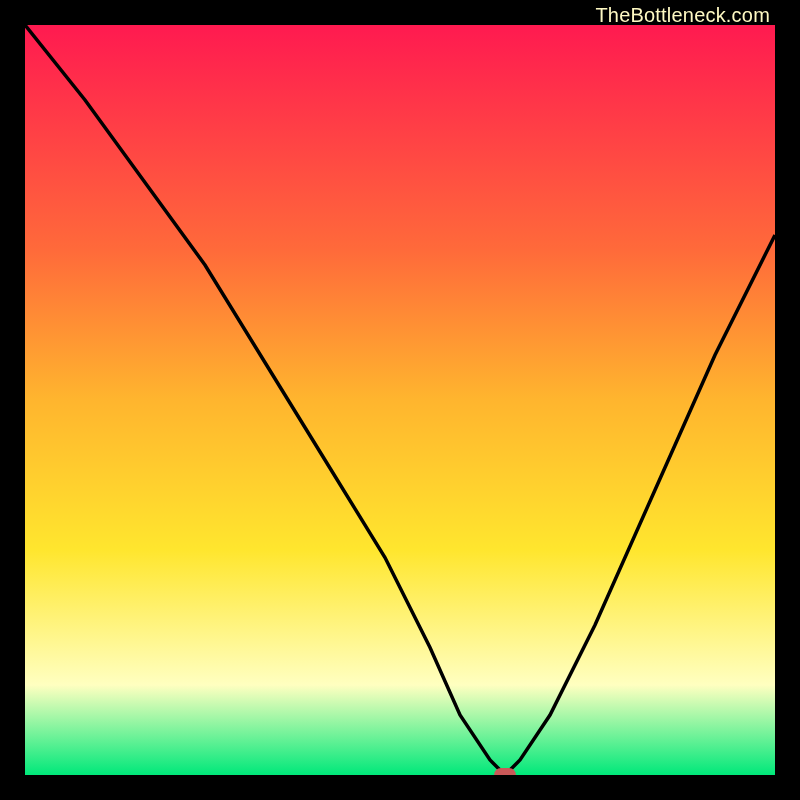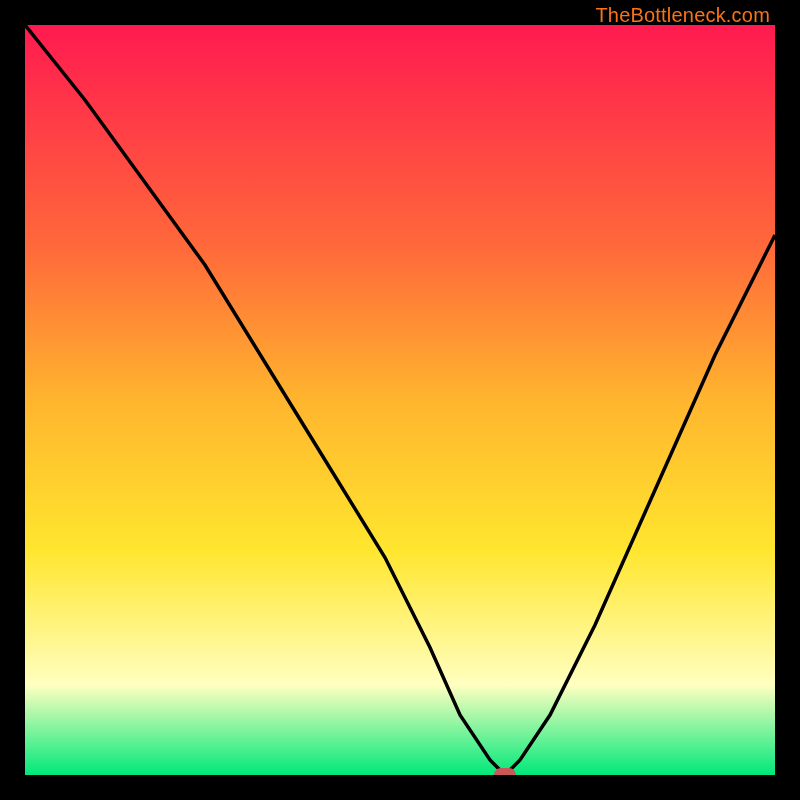--- a/index.html
+++ b/index.html
@@ -1,19 +1,19 @@
 <!DOCTYPE html>
 <html><head>
 <meta charset="utf-8">
 <style>
   html,body{margin:0;padding:0;width:800px;height:800px;overflow:hidden;background:#fff;font-family:Arial,Helvetica,sans-serif}
   .frame{position:absolute;left:0;top:0;width:800px;height:800px;background:#000}
   .plot{position:absolute;left:25px;top:25px;width:750px;height:750px;overflow:hidden}
   .grad{position:absolute;left:0;top:0;width:750px;height:750px}
-  .watermark{position:absolute;right:30px;top:4px;font-size:20px;color:#f97316;font-weight:500;letter-spacing:.2px}
+  .watermark{position:absolute;right:30px;top:4px;font-size:20px;color:#fef9c3;font-weight:500;letter-spacing:.2px}
   svg.curve{position:absolute;left:0;top:0;width:750px;height:750px}
   .marker{position:absolute;width:22px;height:14px;border-radius:7px;background:#c95858;transform:translate(-50%,-50%)}
 </style>
 </head>
 <body>
 
 <div class="frame" style="background: rgb(0, 0, 0);">
   <div class="watermark">TheBottleneck.com</div>
   <div class="plot">
     <div class="grad" style="background: linear-gradient(rgb(255, 26, 80) 0%, rgb(255, 106, 58) 30%, rgb(255, 181, 46) 50%, rgb(255, 230, 46) 70%, rgb(255, 255, 192) 88%, rgb(0, 232, 122) 100%);"></div>

